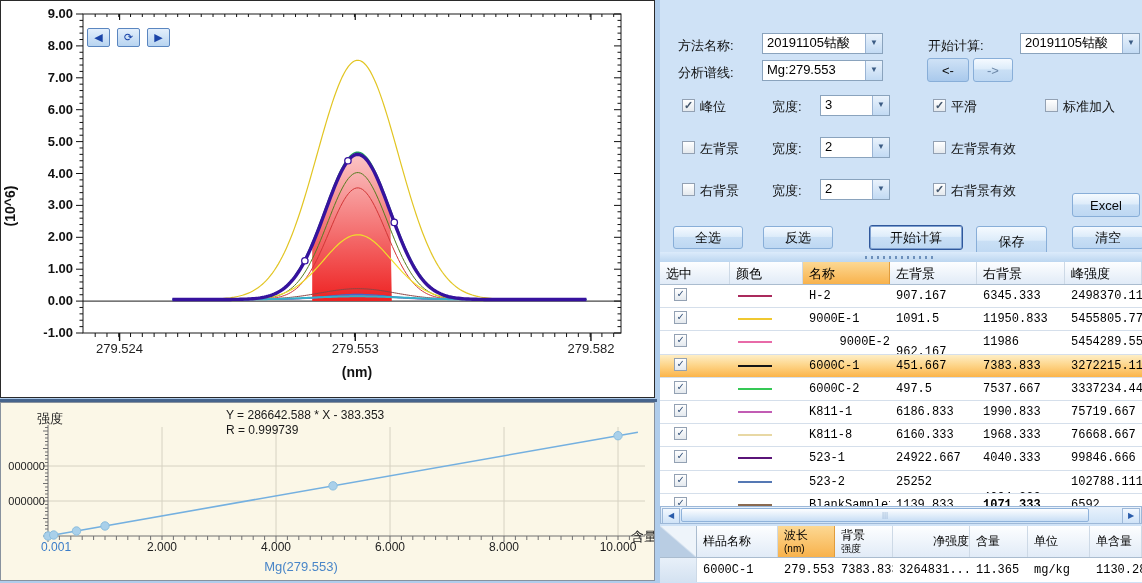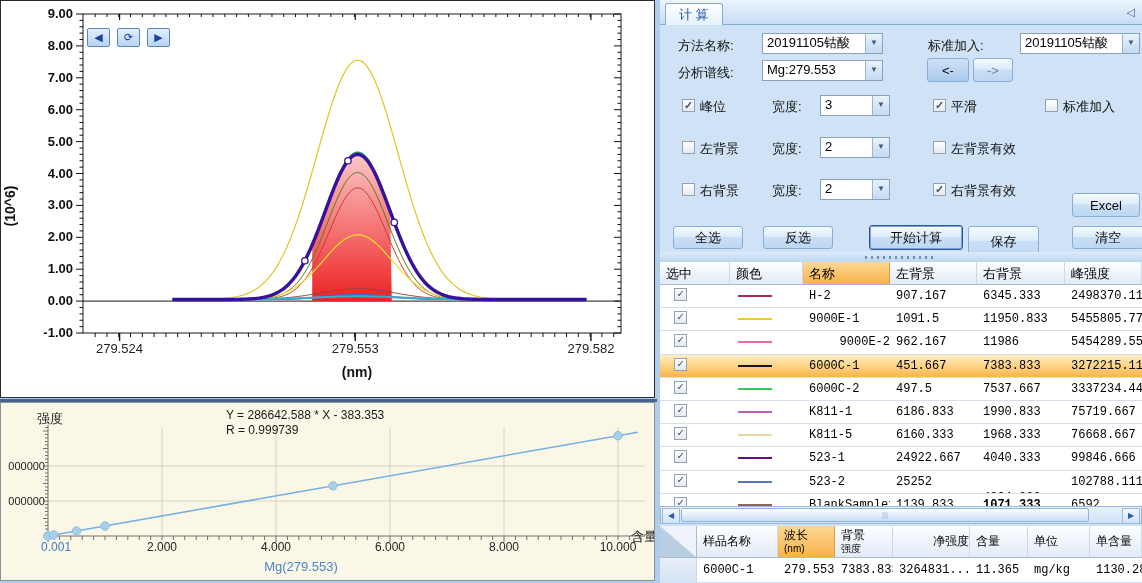--- a/index.html
+++ b/index.html
@@ -443,32 +443,28 @@
           <text x="36" y="20" font-size="13" fill="#222">强度</text>
           <text x="225" y="16" font-size="12" fill="#1a1a1a" font-family="&quot;Liberation Mono&quot;,monospace">Y = 286642.588 * X - 383.353</text>
           <text x="225" y="31" font-size="12" fill="#1a1a1a" font-family="&quot;Liberation Mono&quot;,monospace">R = 0.999739</text>
           <text x="630" y="138" font-size="13" fill="#222">含量(</text>
           <text x="300" y="168" text-anchor="middle" font-size="13" fill="#4a86c8">Mg(279.553)</text>
         </svg>
     </div>
   </div>
 
   <div id="right-panel">
-    <div id="tabstrip">
-      <div id="tab-calc">计 算</div>
-      <div id="collapse-arrow">◁</div>
-    </div>
 
     <div id="form-area">
       <span class="flabel" style="left:18px;top:37px">方法名称:</span>
       <div class="combo" style="left:102px;top:33px;width:121px">
         <span class="combo-val">20191105钴酸</span>
         <span class="combo-btn">▼</span>
       </div>
-      <span class="flabel" style="left:268px;top:37px">标准加入:</span>
+      <span class="flabel" style="left:268px;top:37px">开始计算:</span>
       <div class="combo" style="left:360px;top:33px;width:120px">
         <span class="combo-val">20191105钴酸</span>
         <span class="combo-btn">▼</span>
       </div>
 
       <span class="flabel" style="left:18px;top:64px">分析谱线:</span>
       <div class="combo" style="left:102px;top:60px;width:121px">
         <span class="combo-val">Mg:279.553</span>
         <span class="combo-btn">▼</span>
       </div>
@@ -505,21 +501,21 @@
         <span class="combo-btn">▼</span>
       </div>
       <span class="cb" style="left:273px;top:183px">✓</span>
       <span class="cb-label flabel" style="left:291px;top:182px">右背景有效</span>
 
       <button class="btn" style="left:412px;top:193px;width:68px;height:24px">Excel</button>
 
       <button class="btn" style="left:13px;top:226px;width:70px;height:23px">全选</button>
       <button class="btn" style="left:103px;top:226px;width:70px;height:23px">反选</button>
       <button class="btn focused" style="left:209px;top:225px;width:94px;height:25px">开始计算</button>
-      <button class="btn" style="left:308px;top:226px;width:71px;height:31px">保存</button>
+      <button class="btn" style="left:316px;top:226px;width:71px;height:31px">保存</button>
       <button class="btn" style="left:412px;top:226px;width:72px;height:23px">清空</button>
     </div>
 
     <div id="panel-splitter">
         <span class="dots"></span>
       </div>
 
     <div id="results-grid">
         <div class="g-header">
           <div class="g-hcell" style="width: 70px;">选中</div>
@@ -542,21 +538,21 @@
           <div class="g-cell" style="width: 73px; padding: 0px;"><span class="swatch" style="border-top-color: rgb(240, 200, 48);"></span></div>
           <div class="g-cell" style="width: 87px;">9000E-1</div>
           <div class="g-cell" style="width: 87px;">1091.5</div>
           <div class="g-cell" style="width: 88px;">11950.833</div>
           <div class="g-cell" style="width: 77px;">5455805.778</div>
         </div>
         <div class="g-row">
           <div class="g-cell" style="width: 70px; padding: 0px;"><span class="gcb">✓</span></div>
           <div class="g-cell" style="width: 73px; padding: 0px;"><span class="swatch" style="border-top-color: rgb(232, 106, 168);"></span></div>
           <div class="g-cell" style="width: 87px; text-align: right;">9000E-2</div>
-          <div class="g-cell" style="width: 87px;">962.167</div>
+          <div class="g-cell" style="width: 87px; margin-top: 10px;">962.167</div>
           <div class="g-cell" style="width: 88px;">11986</div>
           <div class="g-cell" style="width: 77px;">5454289.556</div>
         </div>
         <div class="g-row sel">
           <div class="g-cell" style="width: 70px; padding: 0px;"><span class="gcb">✓</span></div>
           <div class="g-cell" style="width: 73px; padding: 0px;"><span class="swatch" style="border-top-color: rgb(21, 21, 21);"></span></div>
           <div class="g-cell" style="width: 87px;">6000C-1</div>
           <div class="g-cell" style="width: 87px;">451.667</div>
           <div class="g-cell" style="width: 88px;">7383.833</div>
           <div class="g-cell" style="width: 77px;">3272215.111</div>
@@ -573,21 +569,21 @@
           <div class="g-cell" style="width: 70px; padding: 0px;"><span class="gcb">✓</span></div>
           <div class="g-cell" style="width: 73px; padding: 0px;"><span class="swatch" style="border-top-color: rgb(194, 92, 180);"></span></div>
           <div class="g-cell" style="width: 87px;">K811-1</div>
           <div class="g-cell" style="width: 87px;">6186.833</div>
           <div class="g-cell" style="width: 88px;">1990.833</div>
           <div class="g-cell" style="width: 77px;">75719.667</div>
         </div>
         <div class="g-row">
           <div class="g-cell" style="width: 70px; padding: 0px;"><span class="gcb">✓</span></div>
           <div class="g-cell" style="width: 73px; padding: 0px;"><span class="swatch" style="border-top-color: rgb(232, 216, 164);"></span></div>
-          <div class="g-cell" style="width: 87px;">K811-5</div>
+          <div class="g-cell" style="width: 87px;">K811-8</div>
           <div class="g-cell" style="width: 87px;">6160.333</div>
           <div class="g-cell" style="width: 88px;">1968.333</div>
           <div class="g-cell" style="width: 77px;">76668.667</div>
         </div>
         <div class="g-row">
           <div class="g-cell" style="width: 70px; padding: 0px;"><span class="gcb">✓</span></div>
           <div class="g-cell" style="width: 73px; padding: 0px;"><span class="swatch" style="border-top-color: rgb(90, 20, 120);"></span></div>
           <div class="g-cell" style="width: 87px;">523-1</div>
           <div class="g-cell" style="width: 87px;">24922.667</div>
           <div class="g-cell" style="width: 88px;">4040.333</div>

